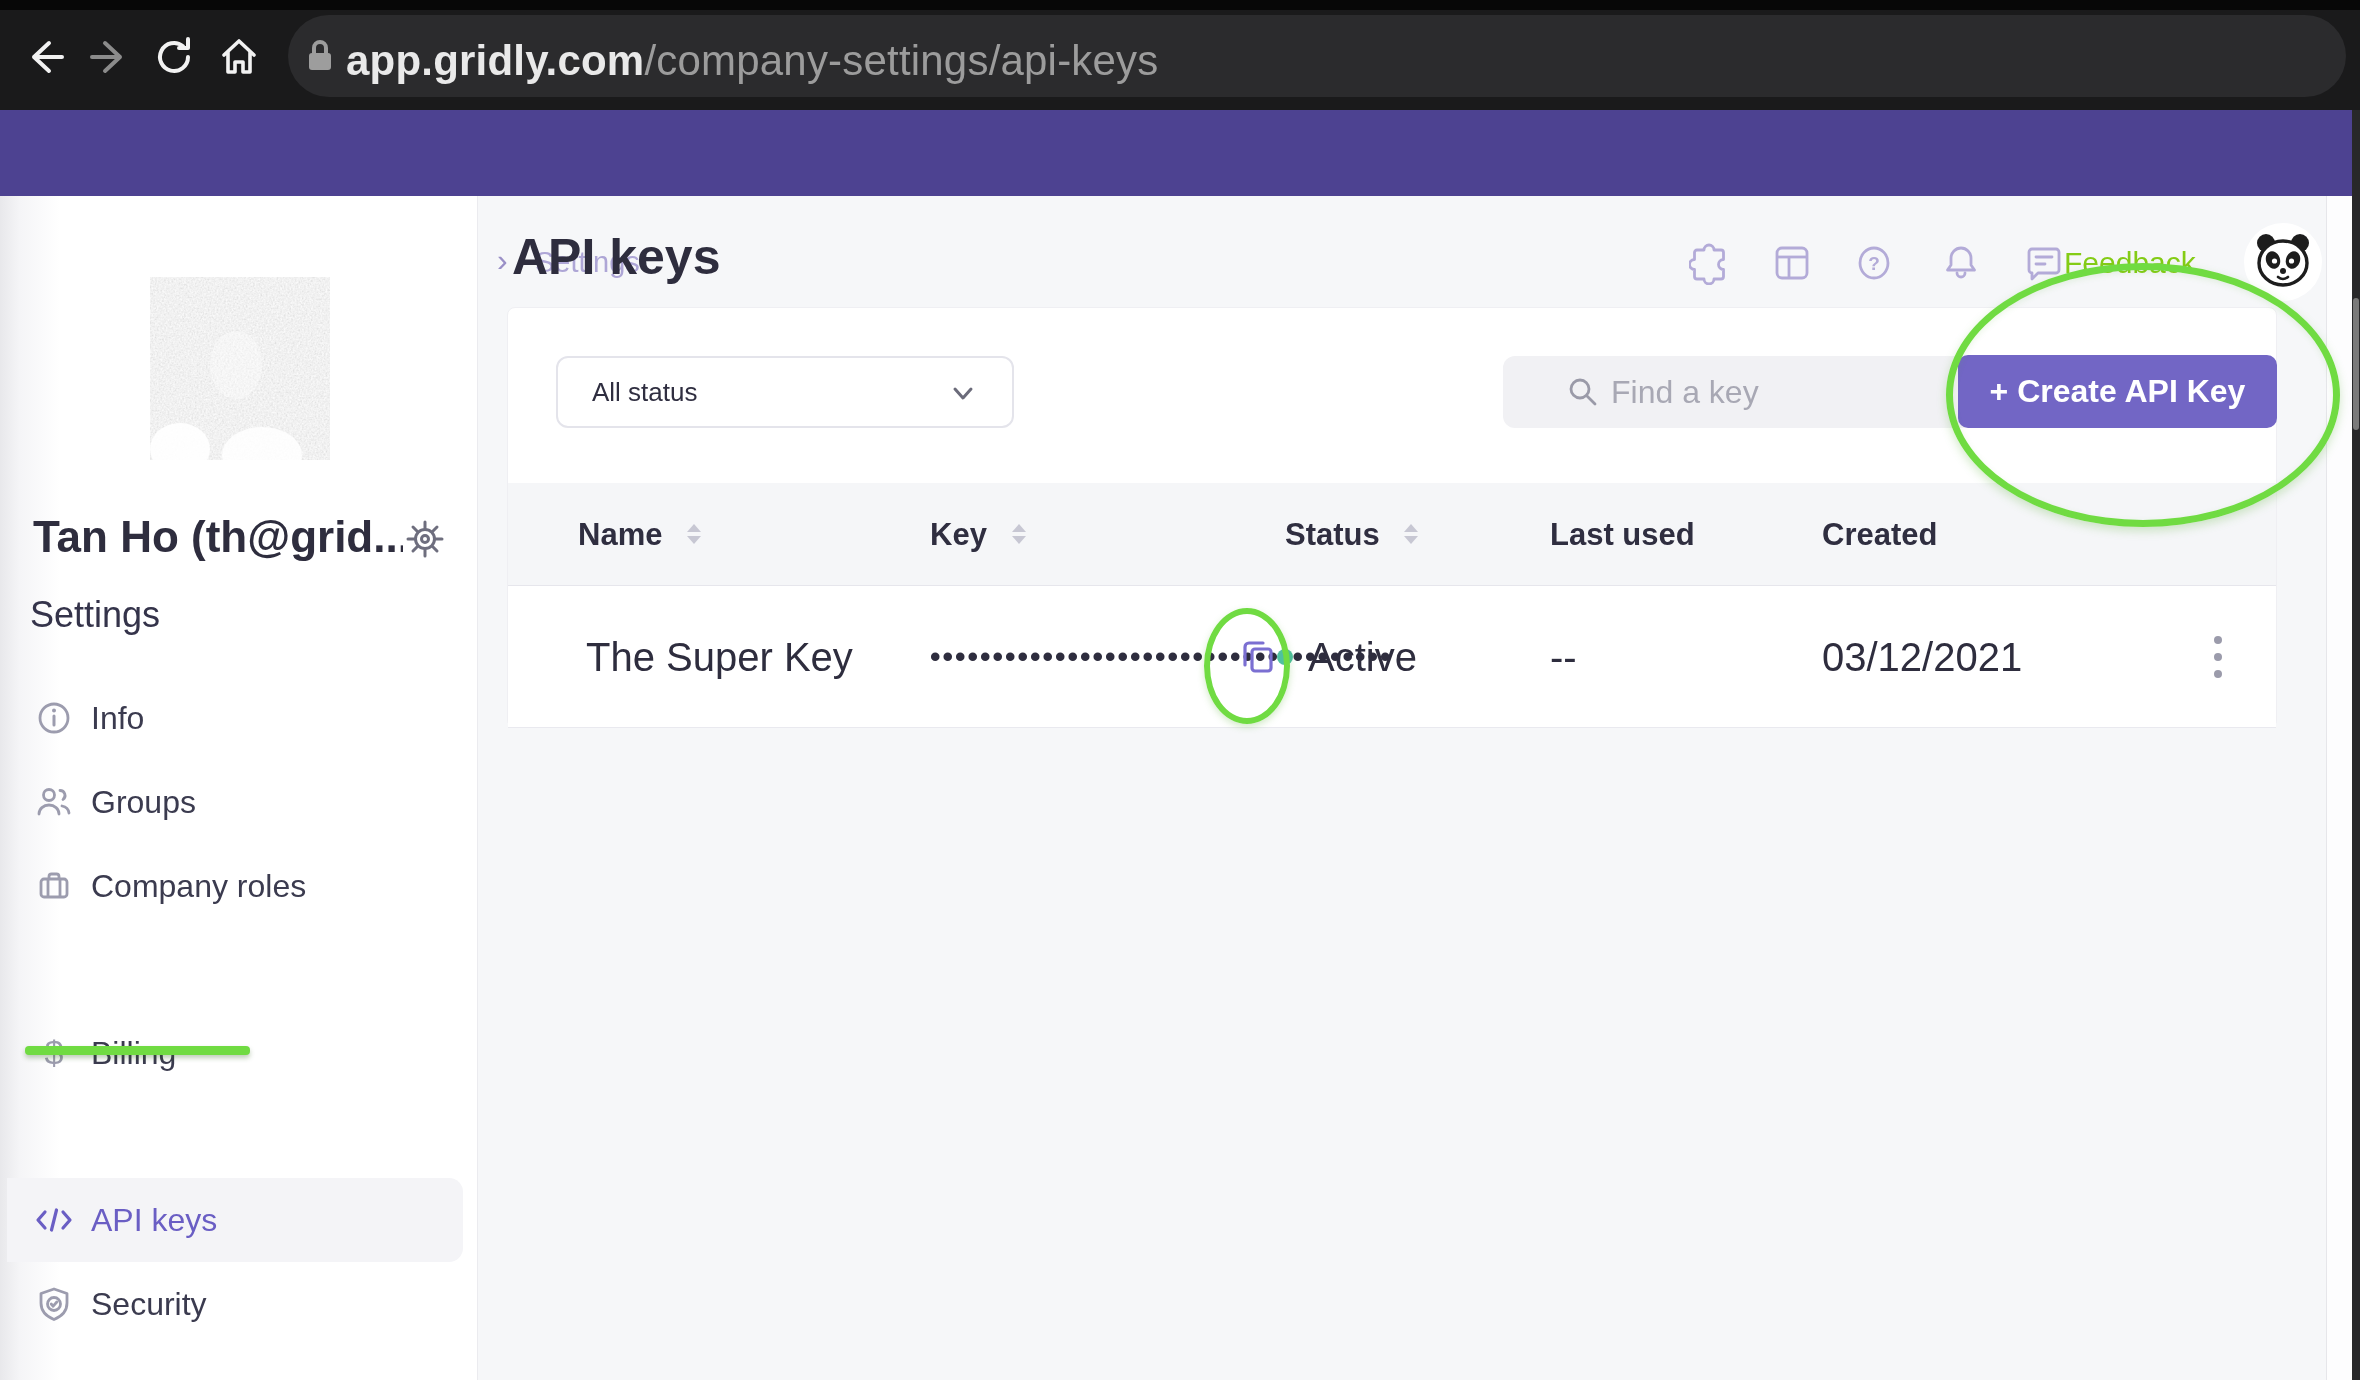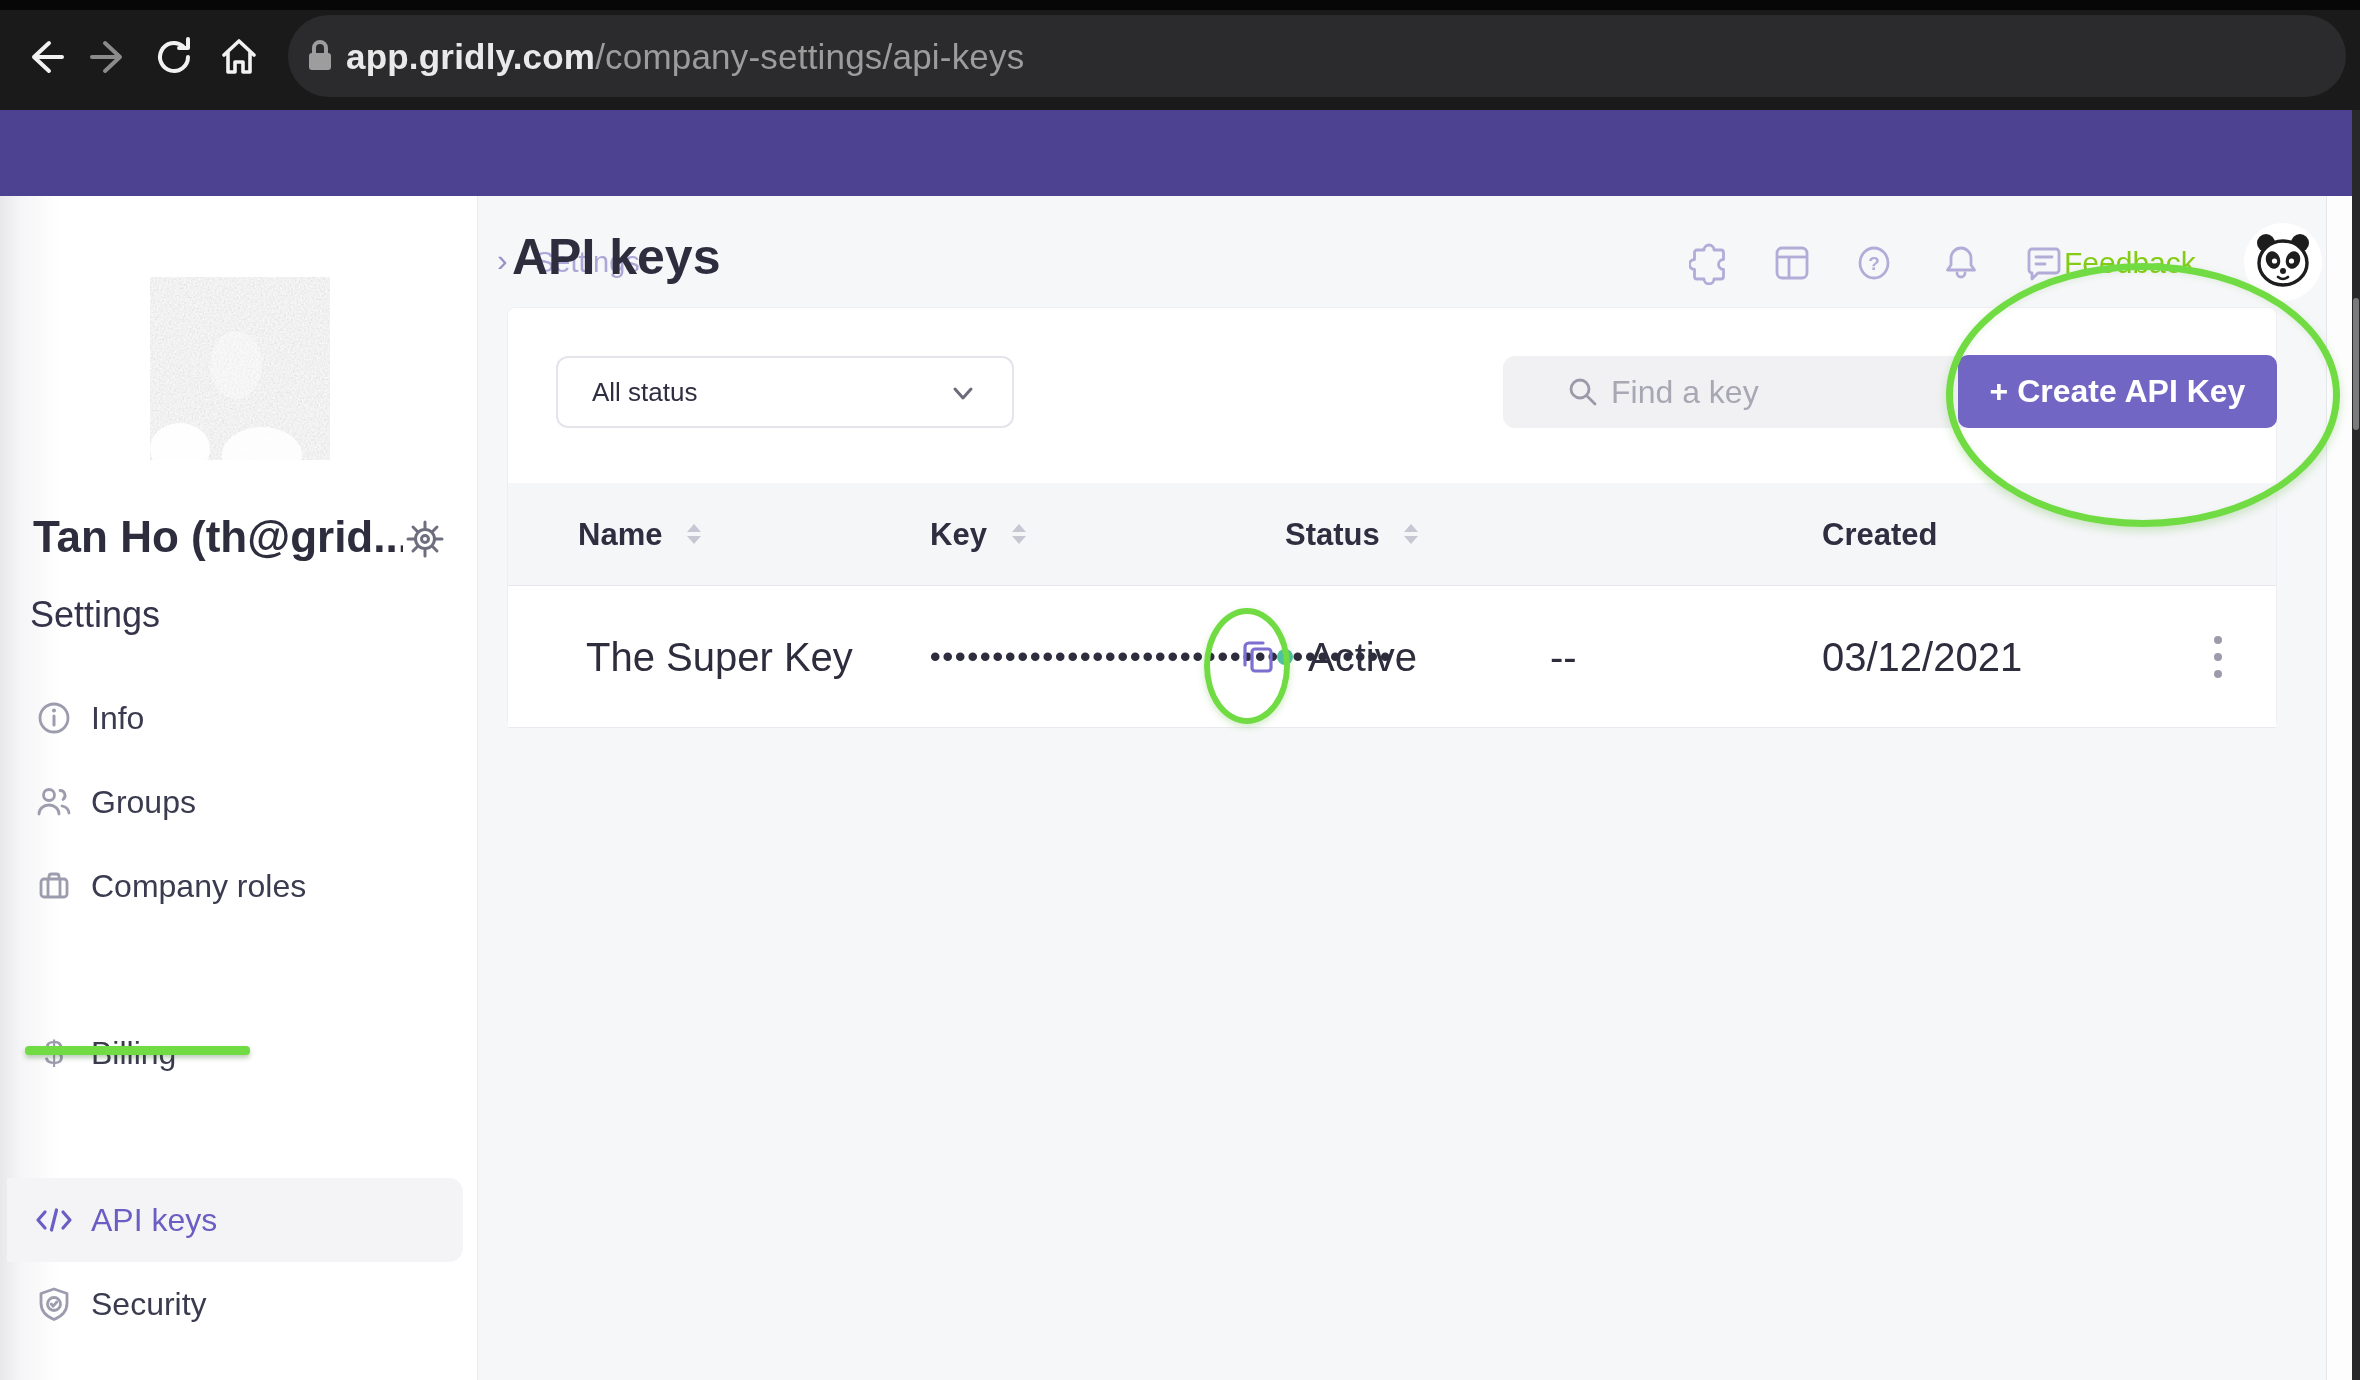--- a/index.html
+++ b/index.html
@@ -10,21 +10,21 @@
     -webkit-font-smoothing:antialiased;
   }
   .abs{position:absolute;}
   svg{display:block;}
 
   
   #browser-bar{left:0;top:0;width:2360px;height:110px;background:#1a1a1b;}
   #browser-bar .topstrip{left:0;top:0;width:2360px;height:10px;background:#070707;}
   .nav-icon{width:44px;height:44px;top:35px;}
   #address-pill{left:288px;top:15px;width:2058px;height:82px;background:#2b2b2d;border-radius:41px;}
-  #url-text{left:344px;top:37px;font-size:35px;letter-spacing:.2px;white-space:nowrap;}
+  #url-text{left:344px;top:37px;font-size:42px;letter-spacing:.2px;white-space:nowrap;}
   #url-text .host{color:#e9e9e9;font-weight:700;}
   #url-text .path{color:#9c9c9c;font-weight:400;}
   #lock-icon{left:304px;top:40px;}
 
   
   #app-header{left:0;top:110px;width:2360px;height:86px;background:#4d4291;}
   #logo-mark{left:30px;top:113px;}
   #logo-text{left:124px;top:124px;font-size:48px;font-weight:700;color:#ffffff;letter-spacing:-.5px;}
   #crumb-home{left:376px;top:136px;font-size:29px;font-weight:700;color:#ffffff;}
   #crumb-sep{left:497px;top:132px;font-size:32px;color:#9a90c7;}
@@ -329,20 +329,23 @@
       <span class="sort"><div class="up"></div><div class="dn"></div></span>
     </div>
     <div class="th" style="left:422px">
       <span>Key</span>
       <span class="sort"><div class="up"></div><div class="dn"></div></span>
     </div>
     <div class="th" style="left:777px">
       <span>Status</span>
       <span class="sort"><div class="up"></div><div class="dn"></div></span>
     </div>
+    <div class="th" style="left:1042px">
+      <span>Last used</span>
+    </div>
     <div class="th" style="left:1314px">
       <span>Created</span>
     </div>
   </div>
 
   <div id="trow" class="abs">
     <div class="td" style="left:78px">The Super Key</div>
     <div class="td" id="key-mask" style="left:422px">•••••••••••••••••••••••••••••••••••••</div>
     <button id="copy-key-btn">
       <svg width="46" height="46" viewBox="0 0 46 46" stroke="#7b6fd2" stroke-width="3.2" fill="none" stroke-linecap="round" stroke-linejoin="round">

